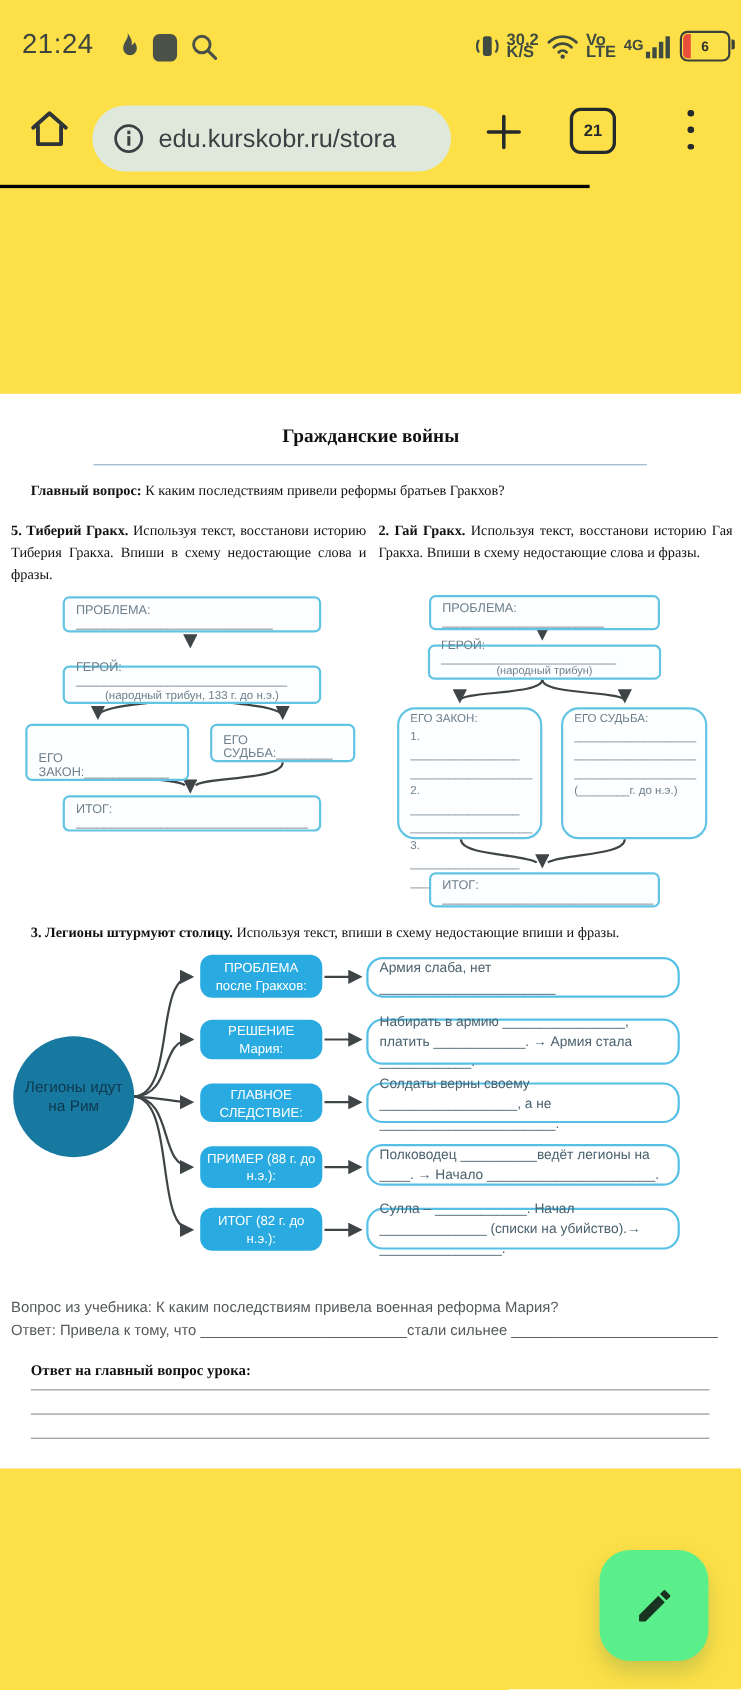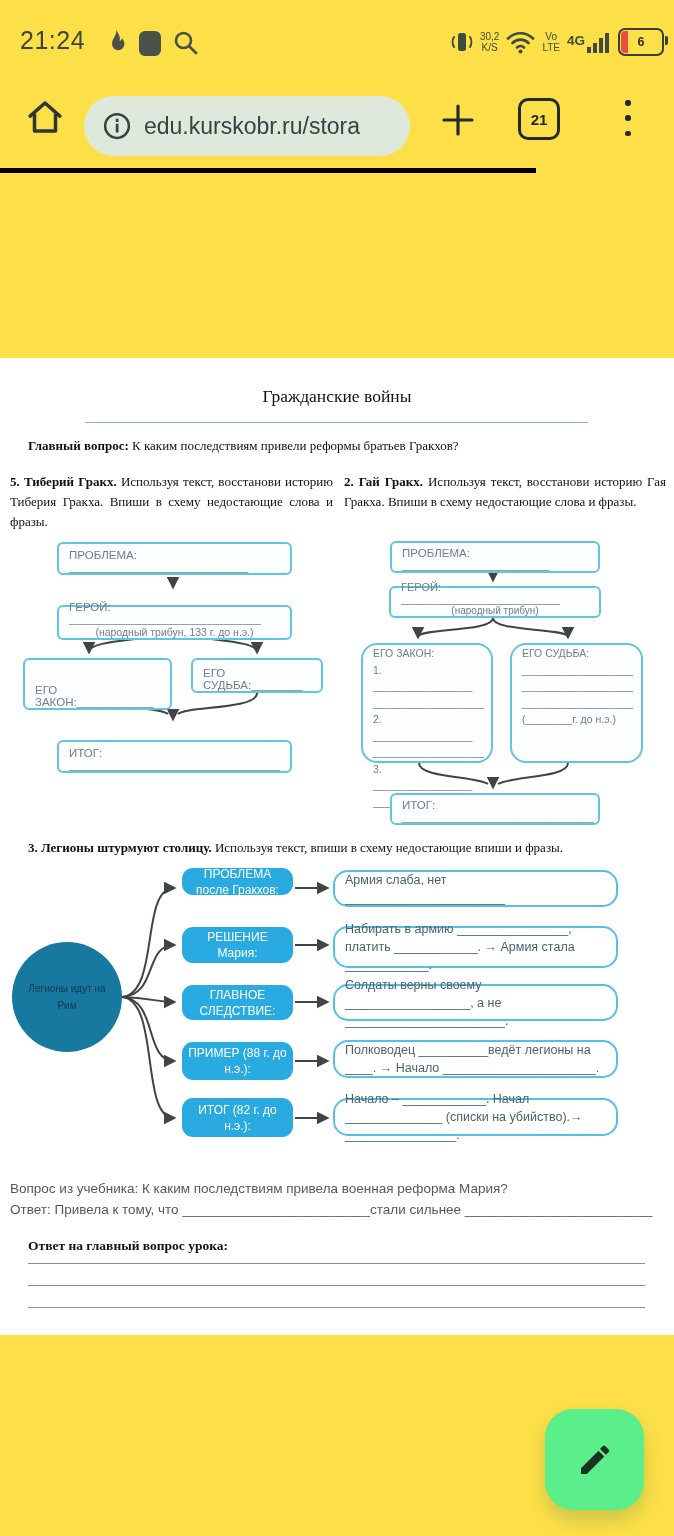--- a/index.html
+++ b/index.html
@@ -3,55 +3,55 @@
 <meta charset="utf-8">
 <style>
   html,body{margin:0;padding:0;}
   #screen{position:relative;width:674px;height:1536px;background:#fde047;overflow:hidden;
           font-family:"Liberation Sans","DejaVu Sans",sans-serif;}
   
   .sb{position:absolute;left:0;top:0;width:674px;height:84px;}
   .sb-time{position:absolute;left:20px;top:26px;font-size:25px;color:#3d453e;letter-spacing:.5px;}
   .sb-ico{position:absolute;top:29px;}
   .sb-right{position:absolute;right:10px;top:20px;height:44px;display:flex;align-items:center;gap:7px;}
-  .sb-2line{font-size:10px;line-height:11.5px;color:#3f4a41;text-align:center;font-weight:400;}
+  .sb-2line{font-size:15px;line-height:11.5px;color:#3f4a41;font-weight:700;}
   .sb-4g{display:flex;align-items:flex-end;gap:2px;}
   .sb-4g-label{font-size:13.5px;font-weight:700;color:#3f4a41;line-height:13px;margin-bottom:8px;}
   .battery{position:relative;width:42px;height:24px;border:2.5px solid #3a3f3a;border-radius:7px;
            display:flex;align-items:center;justify-content:center;}
   .battery .lvl{position:absolute;left:1px;top:1px;bottom:1px;width:7px;background:#e8503c;border-radius:4px 0 0 4px;}
   .battery .pct{position:relative;font-size:12.5px;color:#2c312c;font-weight:600;}
   .battery .nub{position:absolute;right:-6px;top:6px;width:3.5px;height:9px;background:#3a3f3a;border-radius:0 2px 2px 0;}
   
-  .tb{position:absolute;left:0;top:84px;width:536px;height:84px;border-bottom:5px solid #000000;}
+  .tb{position:absolute;left:0;top:84px;width:536px;height:84px;border-bottom:3px solid #000000;}
   .pill{position:absolute;left:84px;top:12px;width:326px;height:60px;border-radius:30px;background:#dfe9db;
         display:flex;align-items:center;overflow:hidden;}
   .pill .url{font-size:23px;color:#3b4043;white-space:nowrap;overflow:hidden;}
   .tabbox{position:absolute;left:518px;top:14px;width:36px;height:36px;border:3px solid #24292c;border-radius:10px;
           display:flex;align-items:center;justify-content:center;font-size:15px;font-weight:700;color:#24292c;}
   .dots{position:absolute;left:624px;top:16px;width:8px;height:36px;display:flex;flex-direction:column;justify-content:space-between;align-items:center;}
   .dots i{width:5.5px;height:5.5px;border-radius:50%;background:#24292c;}
   
   #doc{position:absolute;left:0;top:358px;width:674px;height:977px;background:#ffffff;
        font-family:"Liberation Serif","DejaVu Serif",serif;color:#111;}
   #connectors{position:absolute;left:0;top:0;z-index:1;pointer-events:none;}
   .abs{position:absolute;}
-  .doc-title{left:0;top:28px;width:674px;text-align:center;font-size:17.5px;font-weight:400;}
+  .doc-title{left:0;top:28px;width:674px;text-align:center;font-size:17.5px;font-weight:700;}
   .title-rule{left:85px;top:64px;width:503px;height:1px;background:#8cb0ca;}
   .serif-par{font-size:13px;line-height:20px;}
   .b{font-weight:700;}
   
   .sbox{position:absolute;z-index:2;border:2px solid #62c4e3;border-radius:6px;background:#fdfeff;
         font-family:"Liberation Sans","DejaVu Sans",sans-serif;font-size:11.5px;color:#6d7f8a;
         box-sizing:border-box;padding:0 10px;display:flex;flex-direction:column;justify-content:flex-end;}
   .sbox .sub{text-align:center;font-size:10.5px;margin-top:1px;}
   .sbox-tall{justify-content:flex-start;padding-top:0;border-radius:16px;font-size:10.5px;line-height:16.5px;}
   
   .circle{position:absolute;z-index:2;border-radius:50%;background:#1778a0;display:flex;align-items:center;justify-content:center;
-          text-align:center;color:#0e394e;font-family:"Liberation Sans","DejaVu Sans",sans-serif;font-size:10px;line-height:17px;padding:0 10px;box-sizing:border-box;}
+          text-align:center;color:#0e394e;font-family:"Liberation Sans","DejaVu Sans",sans-serif;font-size:14px;line-height:17px;padding:0 10px;box-sizing:border-box;}
   .lblbox{position:absolute;z-index:2;left:182px;width:111px;background:#29abe2;border-radius:11px;color:#fff;
           font-family:"Liberation Sans","DejaVu Sans",sans-serif;font-size:12px;line-height:16px;
           display:flex;align-items:center;justify-content:center;text-align:center;padding:4px 5px;box-sizing:border-box;}
   .ansbox{position:absolute;z-index:2;left:333px;width:285px;border:2px solid #55c0e6;border-radius:15px;background:#fff;
           font-family:"Liberation Sans","DejaVu Sans",sans-serif;font-size:12.5px;line-height:18px;color:#4b626e;
           display:flex;align-items:center;padding:3px 10px;box-sizing:border-box;}
   .gray-sans{font-family:"Liberation Sans","DejaVu Sans",sans-serif;font-size:13.5px;line-height:21px;color:#55595b;}
   .ansline{position:absolute;left:28px;width:617px;border-top:1.5px solid #8a8f94;}
   
   .fab{position:absolute;left:545px;top:1409px;width:99px;height:101px;border-radius:28px;background:#5bef8c;
@@ -199,21 +199,21 @@
     <div class="sbox" style="left:57px;top:234px;width:235px;height:35px;margin-top:13px;">
       <div>ГЕРОЙ: ______________________________</div>
       <div class="sub">(народный трибун, 133 г. до н.э.)</div>
     </div>
     <div class="sbox" style="left:23px;top:300px;width:149px;height:52px;">
       <div>ЕГО ЗАКОН:____________</div>
     </div>
     <div class="sbox" style="left:191px;top:300px;width:132px;height:35px;">
       <div>ЕГО СУДЬБА:________</div>
     </div>
-    <div class="sbox" style="left:57px;top:382px;width:235px;height:33px;">
+    <div class="sbox" style="left:57px;top:365px;width:235px;height:33px;">
       <div>ИТОГ: _________________________________</div>
     </div>
 
     <div class="sbox" style="left:390px;top:183px;width:210px;height:32px;">
       <div>ПРОБЛЕМА: _______________________</div>
     </div>
     <div class="sbox" style="left:389px;top:228px;width:212px;height:32px;font-size:11px;">
       <div>ГЕРОЙ: __________________________</div>
       <div class="sub" style="font-size:10px;margin-top:0;">(народный трибун)</div>
     </div>
@@ -239,21 +239,21 @@
 
     <div class="abs serif-par" style="left:28px;top:480px;width:630px;">
       <span class="b">3. Легионы штурмуют столицу.</span>
       <span>Используя текст, впиши в схему недостающие впиши и фразы.</span>
     </div>
 
     <div class="circle" style="left:12px;top:584px;width:110px;height:110px;">
       <span>Легионы идут на Рим</span>
     </div>
 
-    <div class="lblbox" style="top:510px;height:27px;">
+    <div class="lblbox" style="top:510px;height:39px;">
       <span>ПРОБЛЕМА после Гракхов:</span>
     </div>
     <div class="lblbox" style="top:569px;height:36px;">
       <span>РЕШЕНИЕ Мария:</span>
     </div>
     <div class="lblbox" style="top:627px;height:35px;">
       <span>ГЛАВНОЕ СЛЕДСТВИЕ:</span>
     </div>
     <div class="lblbox" style="top:684px;height:38px;">
       <span>ПРИМЕР (88 г. до н.э.):</span>
@@ -268,21 +268,21 @@
     <div class="ansbox" style="top:568px;height:42px;">
       <span>Набирать в армию ________________, платить ____________. → Армия стала ____________.</span>
     </div>
     <div class="ansbox" style="top:626px;height:37px;">
       <span>Солдаты верны своему __________________, а не _______________________.</span>
     </div>
     <div class="ansbox" style="top:682px;height:38px;">
       <span>Полководец __________ведёт легионы на ____. → Начало ______________________.</span>
     </div>
     <div class="ansbox" style="top:740px;height:38px;">
-      <span>Начало – ____________. Начал ______________ (списки на убийство).→ ________________.</span>
+      <span>Сулла – ____________. Начал ______________ (списки на убийство).→ ________________.</span>
     </div>
 
     <div class="abs gray-sans" style="left:10px;top:820px;width:650px;">
       <div>Вопрос из учебника: К каким последствиям привела военная реформа Мария?</div>
       <div>Ответ: Привела к тому, что _________________________стали сильнее _________________________</div>
     </div>
 
     <div class="abs serif-par b" style="left:28px;top:878px;font-size:13.5px;">Ответ на главный вопрос урока:</div>
     <div class="ansline" style="top:905px;"></div>
     <div class="ansline" style="top:927px;"></div>

